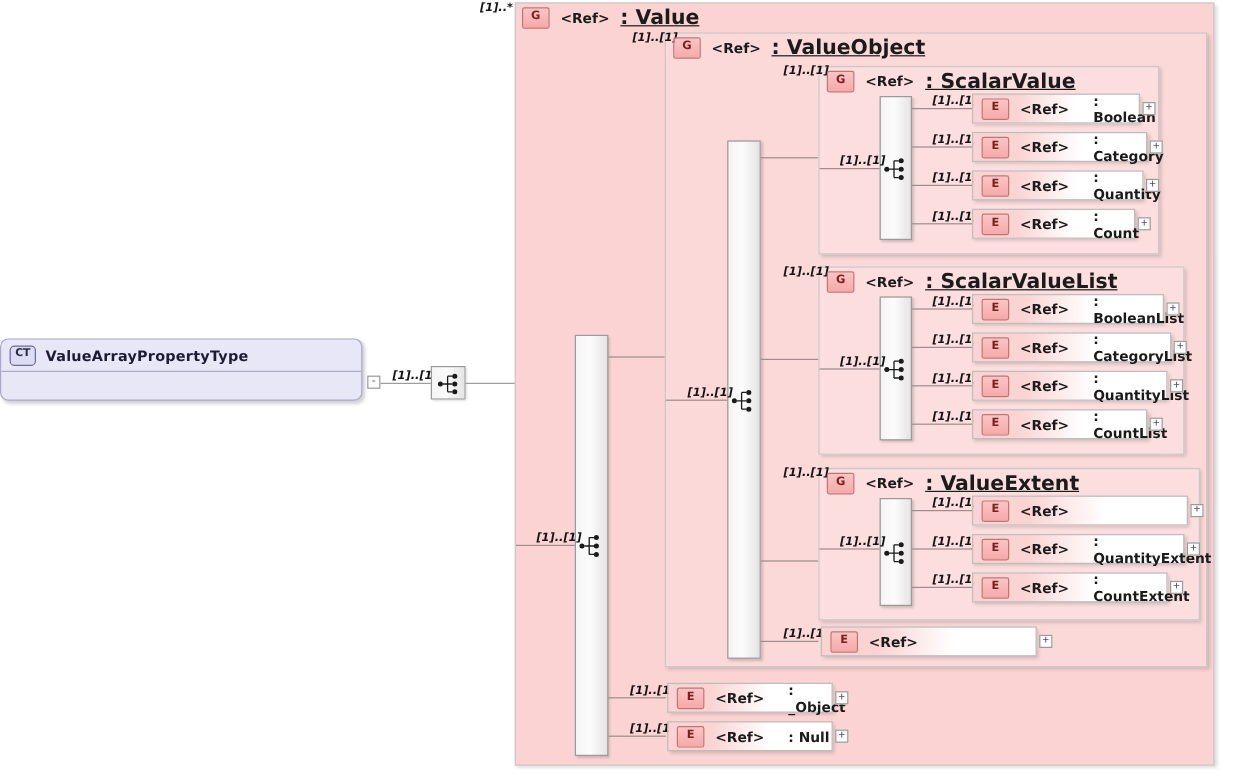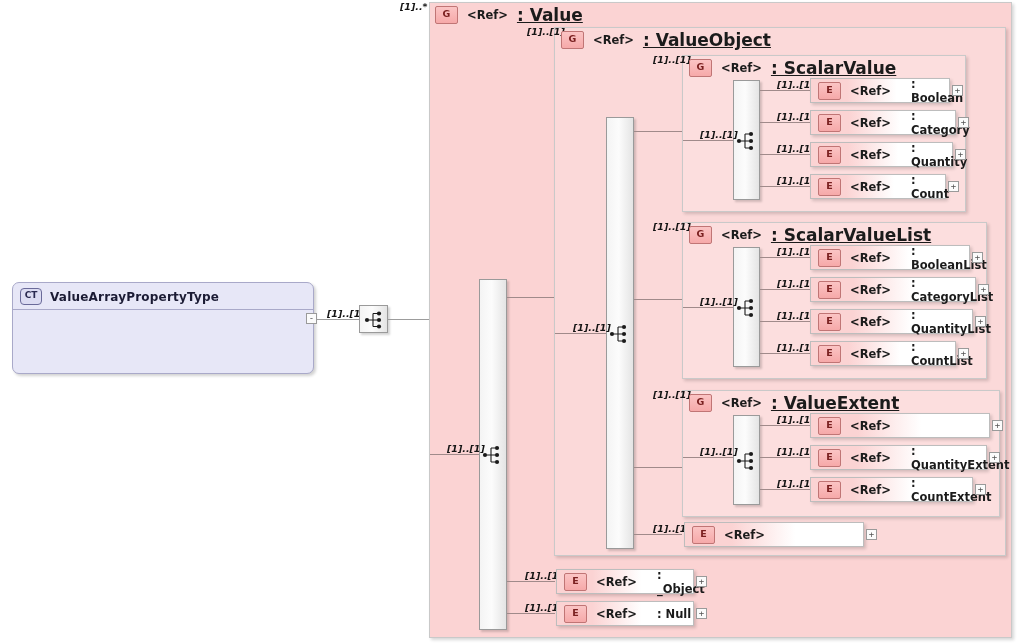--- a/index.html
+++ b/index.html
@@ -97,21 +97,21 @@
 
   
   .hline{position:absolute;height:1px;background:#a08a8a;}
   .hline.grey{background:#9c9c9c;}
 </style>
 </head>
 <body>
 
 <div id="stage">
 
-  <div class="abs ct-box" style="left:12px;top:282px;width:302px;height:92px;">
+  <div class="abs ct-box" style="left:0;top:282px;width:302px;height:52px;">
     <div class="ct-head">
       <div class="ct-badge">CT</div>
       <div class="ct-title">ValueArrayPropertyType</div>
     </div>
     <div class="ct-rule"></div>
   </div>
 
   <div class="abs expander" style="left:306px;top:313px;">-</div>
 
   <div class="abs hline grey" style="left:317px;top:319px;width:42px;"></div>

